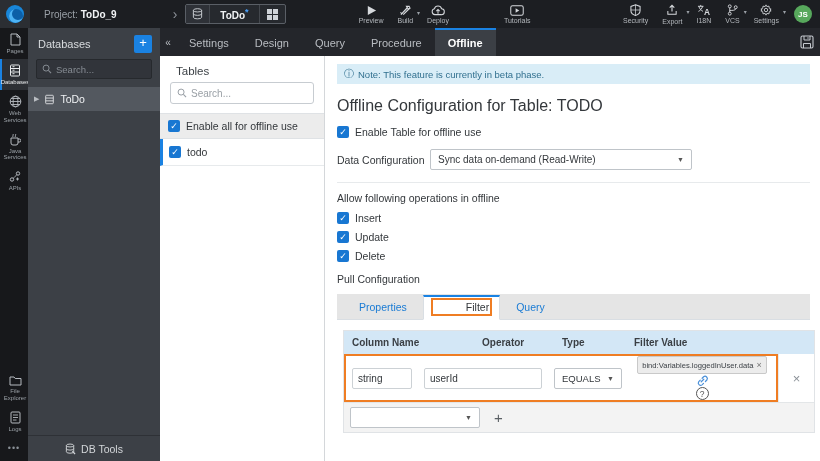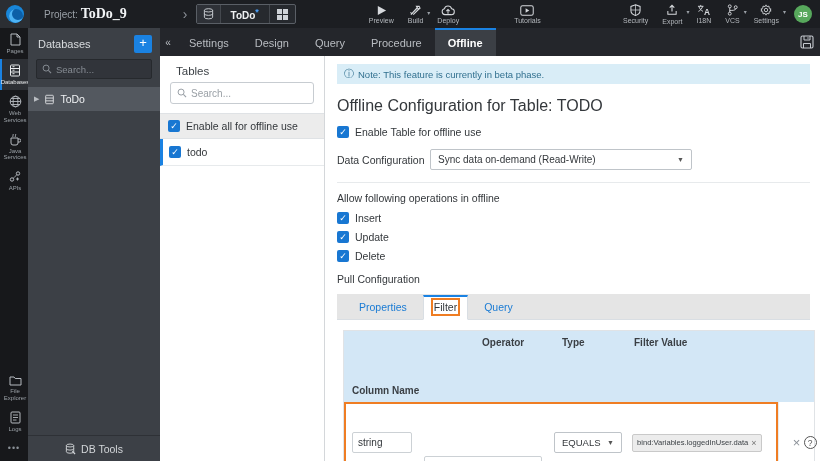--- a/index.html
+++ b/index.html
@@ -5,21 +5,21 @@
   * { margin:0; padding:0; box-sizing:border-box; }
   html,body { width:820px; height:461px; overflow:hidden; font-family:"Liberation Sans", sans-serif; background:#fff; }
   .app { width:820px; height:461px; display:flex; flex-direction:column; }
 
   
   .topbar { height:28px; background:#1c1e22; display:flex; align-items:center; color:#c9ccd1; flex:0 0 28px; }
   .logo-box { width:30px; height:28px; background:#2b2e33; display:flex; align-items:center; justify-content:center; }
   .logo-circle { width:18px; height:18px; border-radius:50%; background:#1886d9; position:relative; overflow:hidden; }
   .logo-circle::after { content:""; position:absolute; left:3px; top:4px; width:14px; height:14px; border-radius:50%; background:#0c5fa8; box-shadow:2px -2px 0 1px #4db3f5 inset; }
   .proj { margin-left:14px; font-size:10px; color:#9aa0a7; }
-  .proj b { color:#f2f4f6; font-weight:bold; font-size:14px;font-family:Liberation Serif, serif; }
+  .proj b { color:#f2f4f6; font-weight:bold; font-size:10px; }
   .tb-chev { margin-left:56px; font-size:14px; color:#8d9299; }
   .sel-box { margin-left:8px; height:20px; display:flex; align-items:center; border:1px solid #5a5f66; border-radius:2px; background:#26292e; }
   .sel-db { width:24px; height:100%; display:flex; align-items:center; justify-content:center; border-right:1px solid #44484e; background:#2e3137; }
   .sel-name { padding:0 10px; font-size:10px; font-weight:bold; color:#f0f2f4; position:relative; }
   .sel-name sup { color:#4aa3ff; font-size:9px; }
   .sel-grid { width:26px; height:100%; display:flex; align-items:center; justify-content:center; border-left:1px solid #44484e; }
   .gridicon { width:11px; height:11px; display:grid; grid-template-columns:5px 5px; grid-gap:1px; }
   .gridicon i { background:#cfd3d8; width:5px; height:5px; }
   .tb-item { display:flex; flex-direction:column; align-items:center; justify-content:center; gap:1px; margin:0 7px; cursor:pointer; position:relative; }
   .tb-item .lbl { font-size:7px; color:#b4b8bd; white-space:nowrap; }
@@ -90,33 +90,33 @@
   .dc-select { width:262px; }
   .fs-caret { font-size:7px; color:#555; margin-left:6px; }
   .divider { border-top:1px solid #e7eaec; margin:2px 0 9px; }
   .ops-label { font-size:10.5px; color:#33373b; margin-bottom:8px; }
   .ops .cbrow { margin-bottom:7px; }
   .pull-label { font-size:10.5px; color:#33373b; margin:11px 0 9px; }
 
   .pulltabs { background:#e5e5e5; border-bottom:1px solid #d9dee3; display:flex; align-items:center; height:26px; padding-left:6px; }
   .ptab { font-size:10.5px; color:#1a7bd4; padding:5px 16px; cursor:pointer; }
   .ptab.active { background:#fff; color:#33373b; border:1px solid #d9dee3; border-bottom:1px solid #fff; border-top:2px solid #1a82e2; margin-bottom:-1px; padding:4px 10px 6px; }
-  .ann { outline:2px solid #ef7d23; outline-offset:1px; }
+  .ann { outline:2px solid #ef7d23; outline-offset:1px;padding-left:32px; }
 
   
   .ftable { margin:10px 0 0 6px; width:472px; border:1px solid #e0e3e6; font-size:10.5px; color:#33373b; }
   .frow { display:flex; align-items:stretch; }
   .frow.header { background:#d3e7f6; }
   .hcell { padding:6px 8px; font-weight:bold; font-size:10px; color:#3a3f44; }
-  .c0 { width:130px;margin-top:48px; } .c1 { width:72px; } .c2 { width:80px; } .c3 { width:148px; } .c4 { width:38px; }
+  .c0 { width:130px; } .c1 { width:72px; } .c2 { width:80px; } .c3 { width:148px; } .c4 { width:38px; }
   .rowwrap { display:flex; border:2px solid #ef7d23; }
   .dcell { padding:4px 6px; display:flex; align-items:center; }
   .dcell input { width:100%; height:21px; border:1px solid #ccd1d5; border-radius:2px; font-size:10px; padding:0 5px; color:#33373b; font-family:"Liberation Sans",sans-serif; }
   .op-select { width:100%; height:21px; font-size:9.5px; }
-  .fv-cell { gap:21px; padding:16px 4px; }
+  .fv-cell { gap:0; padding:0 4px;flex-direction:column; }
   .chip { background:#ececec; border:1px solid #c9c9c9; border-radius:2px; height:18px; display:flex; align-items:center; padding:0 4px; gap:3px; font-size:7.6px; color:#3a3f44; white-space:nowrap; }
   .chip .chip-x { color:#777; font-size:9px; cursor:pointer; }
   .qmark { width:13px; height:13px; border:1px solid #555; border-radius:50%; font-size:8.5px; color:#555; display:flex; align-items:center; justify-content:center; flex:0 0 13px; cursor:pointer; }
   .delcell { display:flex; align-items:center; justify-content:center; width:38px; color:#8a9097; font-size:13px; cursor:pointer; border-left:1px solid #e8ebed; }
   .frow.footer { background:#f3f3f3; border-top:1px solid #e3e6e8; height:30px; align-items:center; }
   .foot-select { width:130px; height:21px; margin-left:6px; font-size:10px; }
   .plusbtn { margin-left:14px; font-size:15px; color:#5a5f64; cursor:pointer; }
 </style>
 </head>
 <body>

